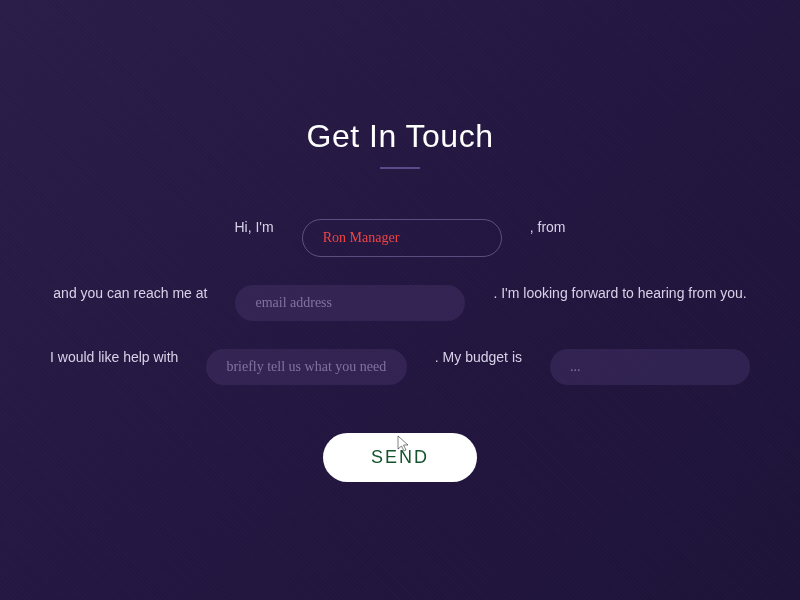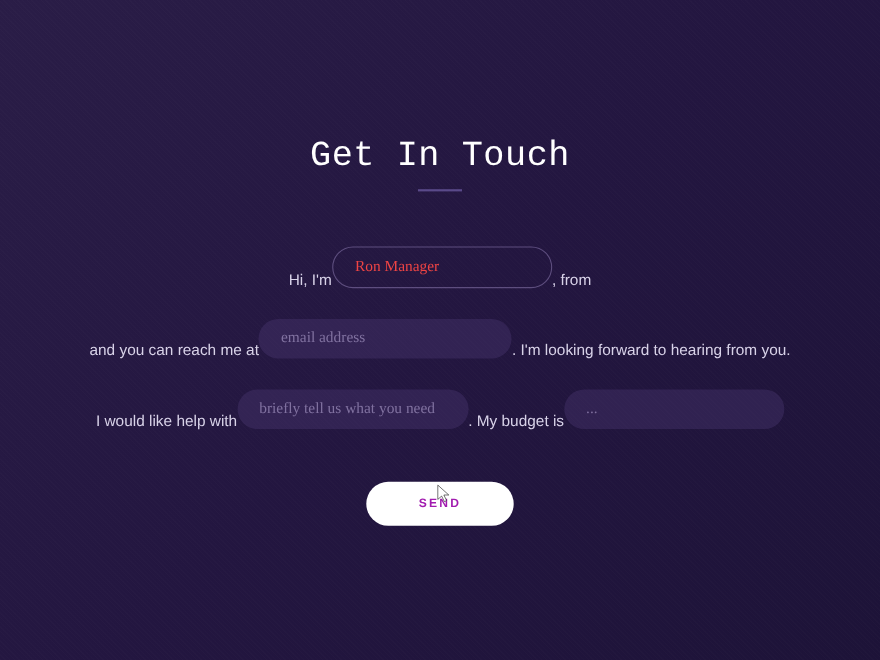--- a/index.html
+++ b/index.html
@@ -43,34 +43,33 @@
       align-items: center;
       width: 100%;
       padding: 0 50px;
     }
     .title {
       font-size: 32px;
       font-weight: 300;
       color: #ffffff;
       letter-spacing: 0.5px;
       margin-bottom: 12px;
-      font-family: Liberation Mono, monospace;
     }
     .title-underline {
       width: 40px;
       height: 2px;
       background: #5a4a8a;
       margin-bottom: 50px;
     }
     .form-row {
       display: flex;
-      align-items: flex-end;
+      align-items: flex-start;
       justify-content: center;
       flex-wrap: nowrap;
-      gap: 0;
+      gap: 28px;
       margin-bottom: 28px;
       font-size: 14px;
       color: #d8d2e8;
       width: 100%;
     }
     .label {
       white-space: nowrap;
     }
     .pill {
       border-radius: 999px;
@@ -107,26 +106,26 @@
     }
     .input-budget {
       width: 160px;
     }
     .input-email {
       width: 230px;
     }
     .send-button {
       margin-top: 20px;
       background: #ffffff;
-      color: #a21caf;
+      color: #14532d;
       border: none;
       border-radius: 999px;
       padding: 14px 48px;
-      font-size: 11px;
-      font-weight: 700;
+      font-size: 18px;
+      font-weight: 400;
       letter-spacing: 2px;
       cursor: pointer;
       font-family: inherit;
     }
     .cursor-icon {
       position: absolute;
       left: 397px;
       top: 317px;
       pointer-events: none;
     }

